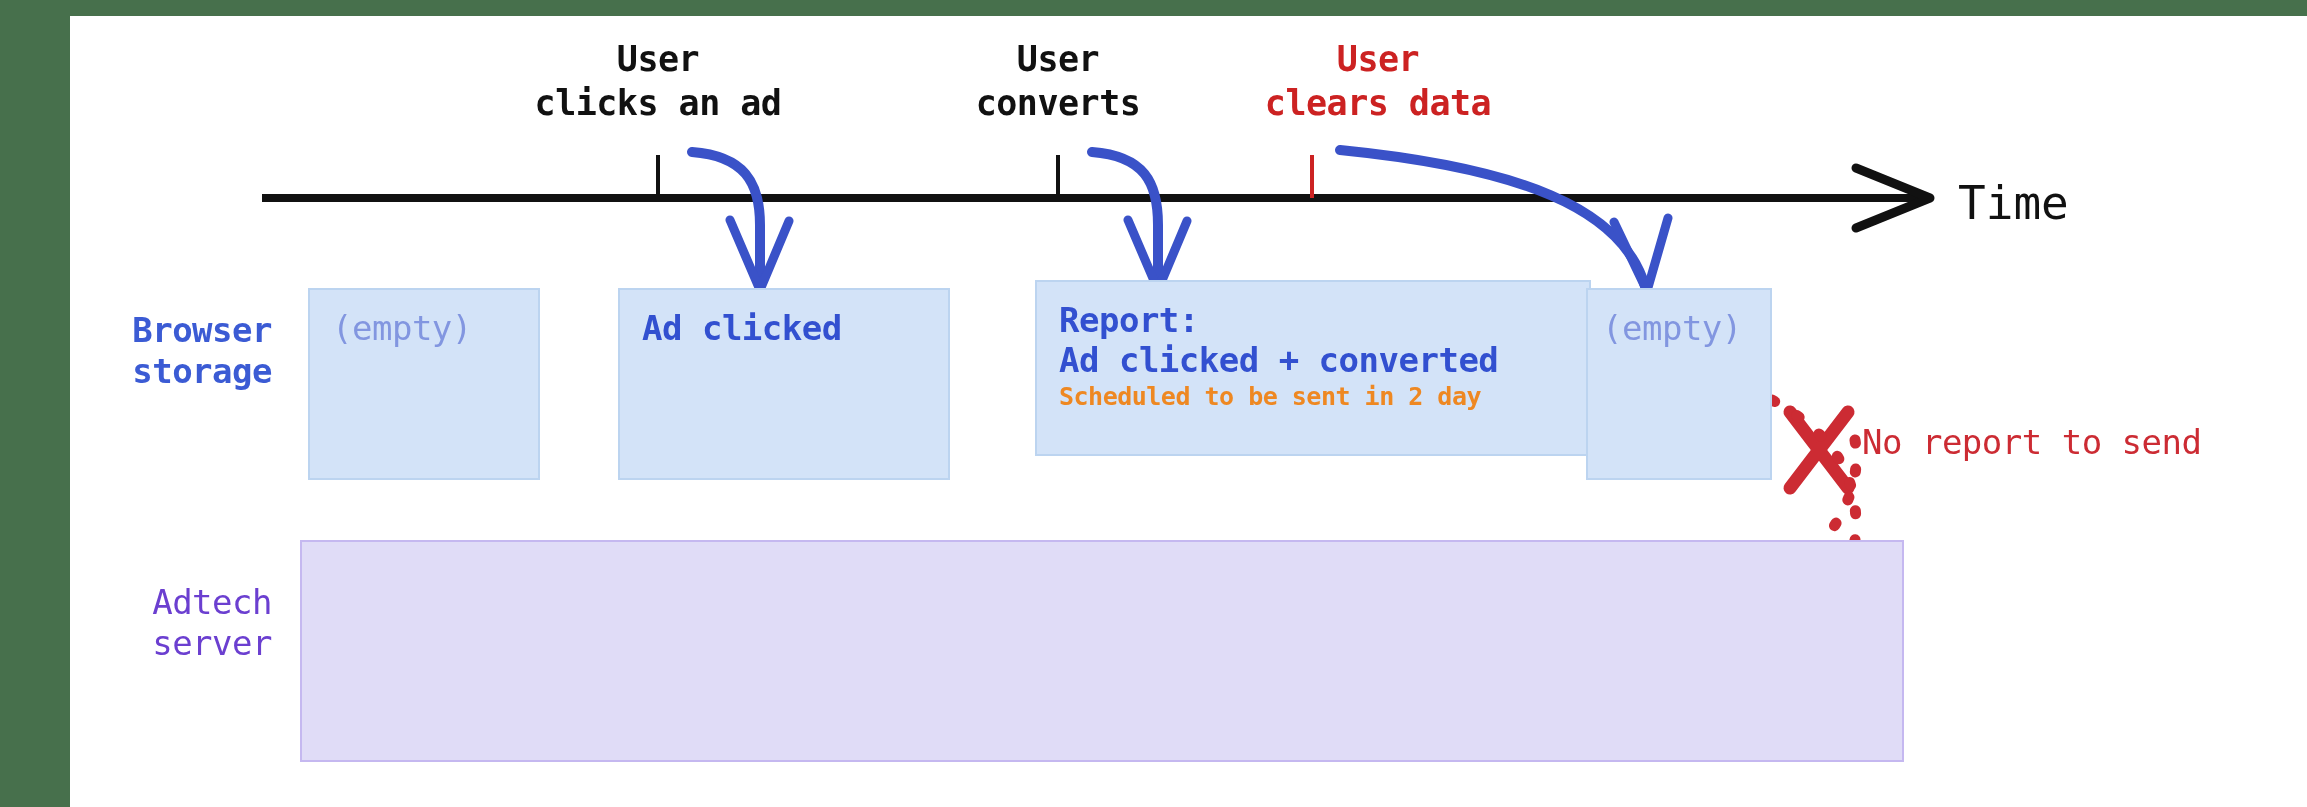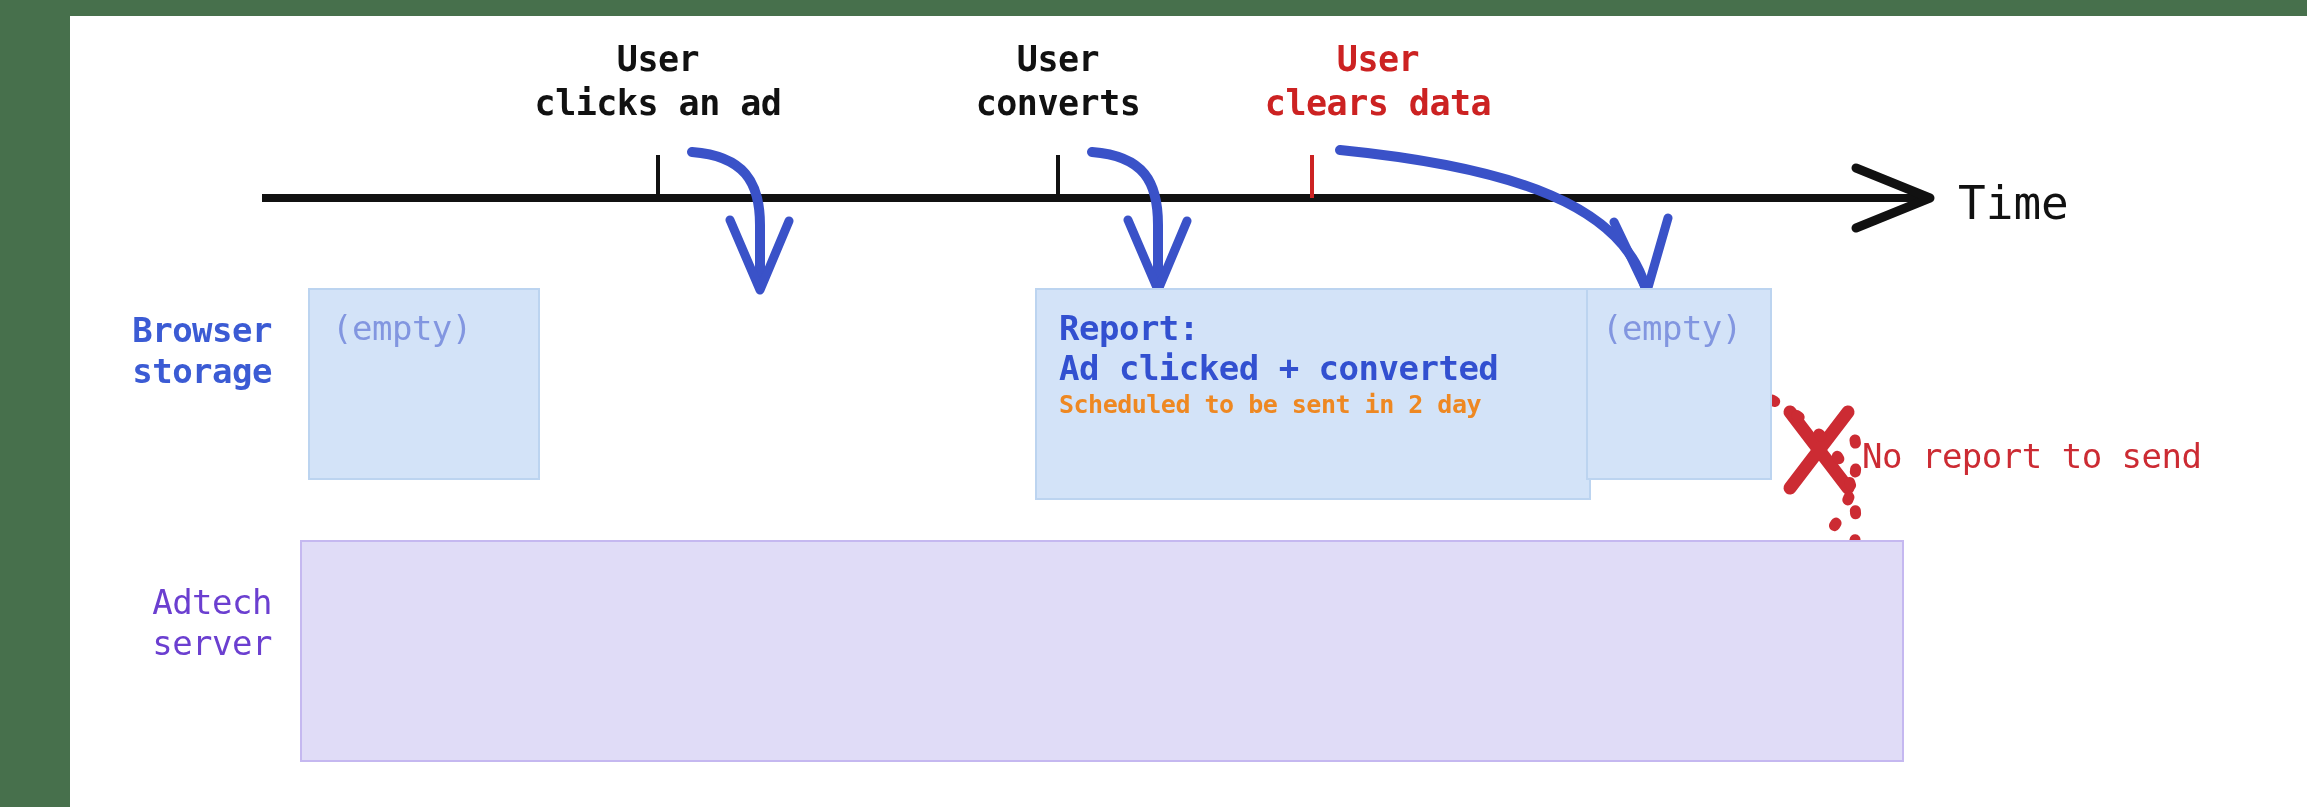--- a/index.html
+++ b/index.html
@@ -89,21 +89,20 @@
   }
 
   
   .ann{
     position:absolute;
     font-size:34px;
     line-height:1.22;
     color:#cc2b33;
     white-space:pre-line;
     letter-spacing:-0.5px;
-    margin-top:14px;
   }
 </style>
 </head>
 <body>
 
 <div id="stage">
 
   <div class="band-left"></div>
   <div class="band-top"></div>
 
@@ -156,22 +155,25 @@
   <div class="row-label browser" style="left:10px;top:310px;width:262px;">Browser
 storage</div>
 
   <div class="row-label adtech" style="left:10px;top:582px;width:262px;">Adtech
 server</div>
 
   <div class="sbox" style="left:308px;top:288px;width:232px;height:192px;">
     <div class="txt muted">(empty)</div>
   </div>
 
+  <div class="sbox" style="left:618px;top:288px;width:332px;height:192px;">
+    <div class="txt">Ad clicked</div>
+  </div>
 
-  <div class="sbox" style="left:1035px;top:288px;width:556px;height:212px;">
+  <div class="sbox" style="left:1035px;top:280px;width:556px;height:176px;">
     <div class="txt">Report:
 Ad clicked + converted</div>
     <div class="sub">Scheduled to be sent in 2 day</div>
   </div>
 
   <div class="sbox" style="left:1586px;top:288px;width:186px;height:192px;">
     <div class="txt muted" style="left:14px;right:4px;">(empty)</div>
   </div>
 
   <div class="server-box" style="left:300px;top:540px;width:1604px;height:222px;"></div>

